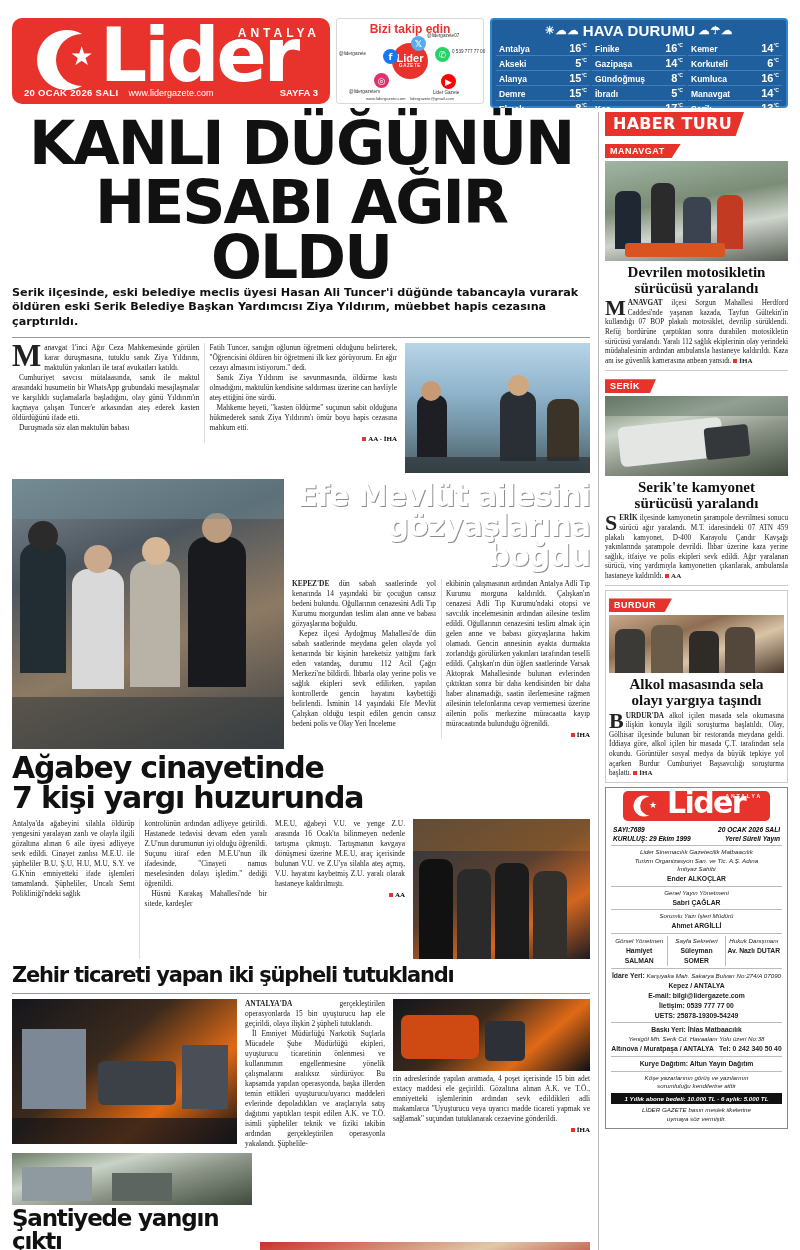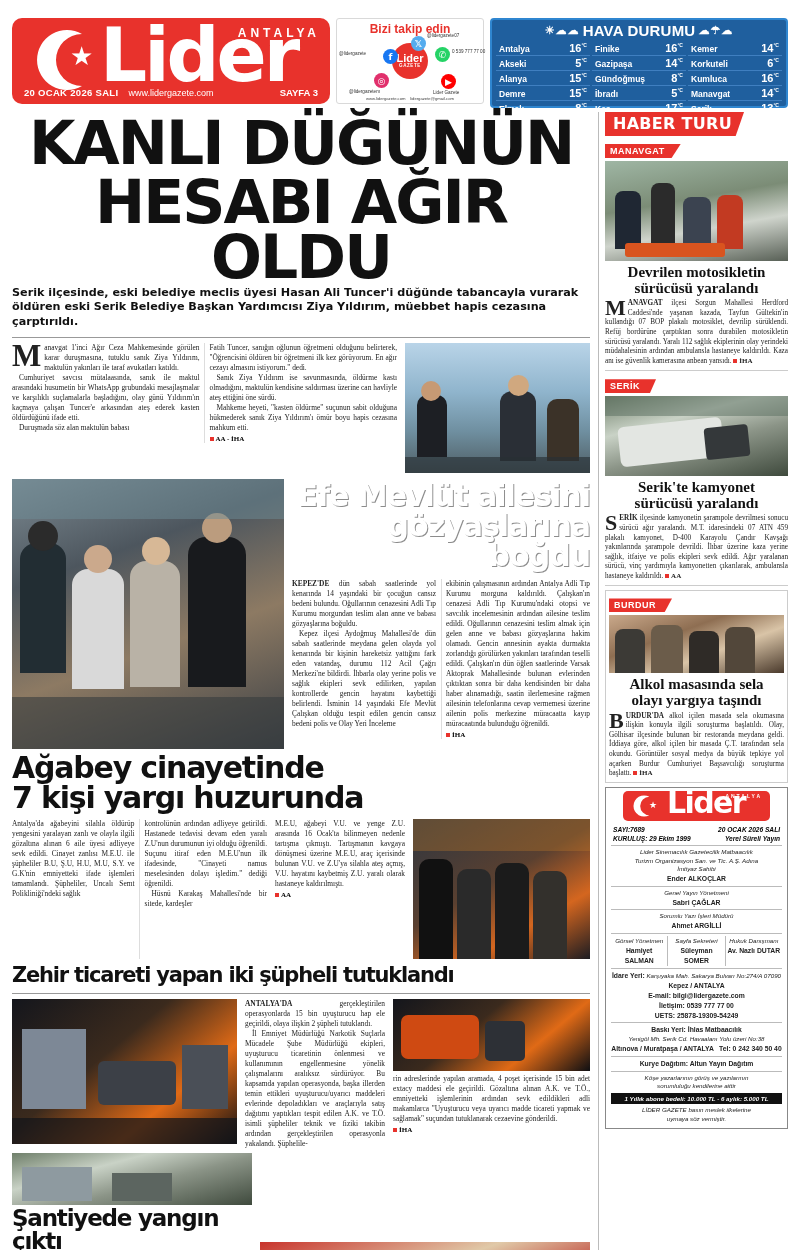--- a/index.html
+++ b/index.html
@@ -84,21 +84,21 @@
       line-height:1.32; color:#111; }
   .hr-thin { border-top:1px solid #999; margin:7px 0 5px; }
 
   .story-flex { display:flex; gap:8px; }
   .cols-2 { column-count:2; column-gap:10px; column-rule:1px solid #ddd; }
   p.body { font-size:7.4px; line-height:1.35; text-align:justify; text-indent:7px; color:#222; }
   p.body.first { text-indent:0; }
   .dropcap::first-letter {
       float:left; font-size:31px; line-height:.82; padding-right:3px; font-weight:700; }
   .kicker { font-weight:700; }
-  .agency { font-size:7px; font-weight:700; margin-top:2px; }
+  .agency { font-size:7px; font-weight:700; margin-top:2px;text-align:right; }
   .agency .sq { display:inline-block; width:4px;height:4px;background:#e8322c; margin-right:2px; }
 
   .photo { background:#9aa7b0; position:relative; overflow:hidden; }
   .photo.sky   { background: linear-gradient(180deg,#b9d4e8 0%, #8fb4cc 38%, #6f8fa0 68%, #4e5d63 100%); }
   .photo.dark  { background: linear-gradient(150deg,#2e3640 0%, #5a4030 45%, #d4661f 72%, #1c1c22 100%); }
   .photo.crowd { background: linear-gradient(160deg,#7d8b93 0%, #4d565e 30%, #8d7a63 60%, #3a3f45 100%); }
   .photo.road  { background: linear-gradient(170deg,#9fb6a4 0%, #7b8c76 40%, #cfd4cc 65%, #586056 100%); }
   .photo.indoor{ background: linear-gradient(160deg,#caa98b 0%, #8e6e52 35%, #d9c4a7 62%, #4a3a2c 100%); }
   .photo.night { background: linear-gradient(140deg,#14161c 0%, #3b2a1d 40%, #e06a16 70%, #0e0f13 100%); }
   .photo.truck { background: linear-gradient(165deg,#6f7f6a 0%, #c9d2c6 32%, #8b9487 58%, #3f4a3d 100%); }

